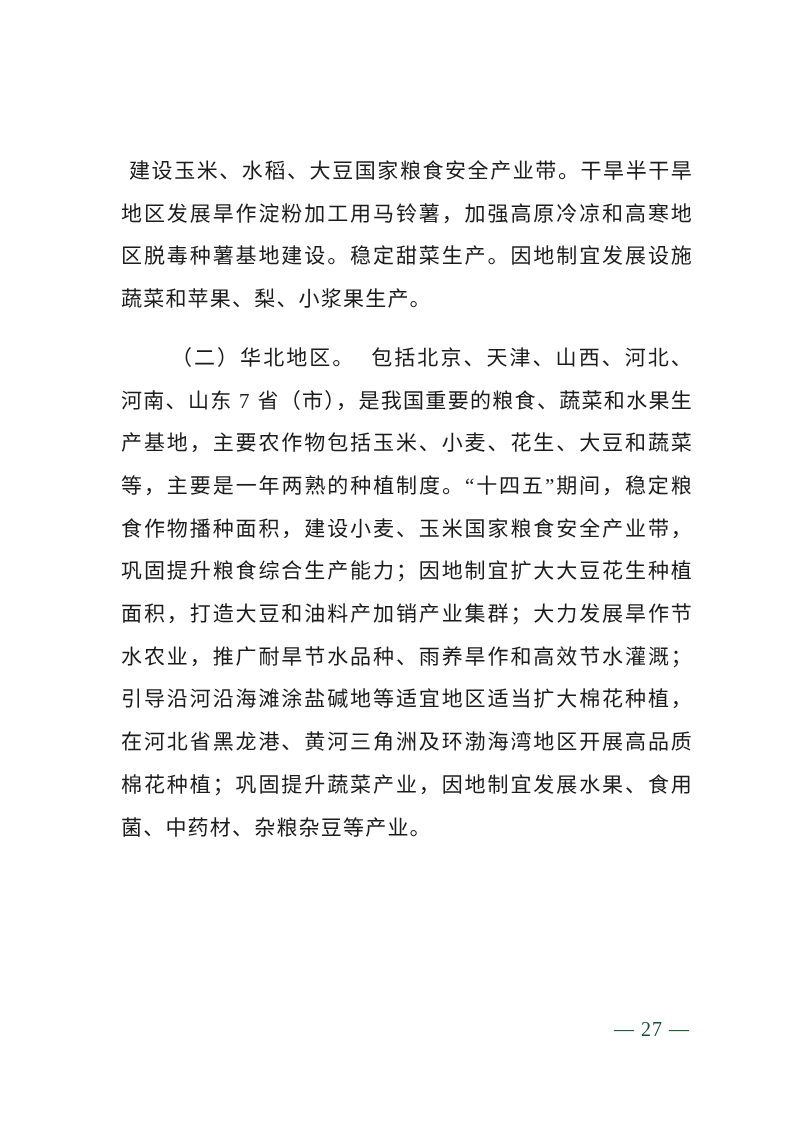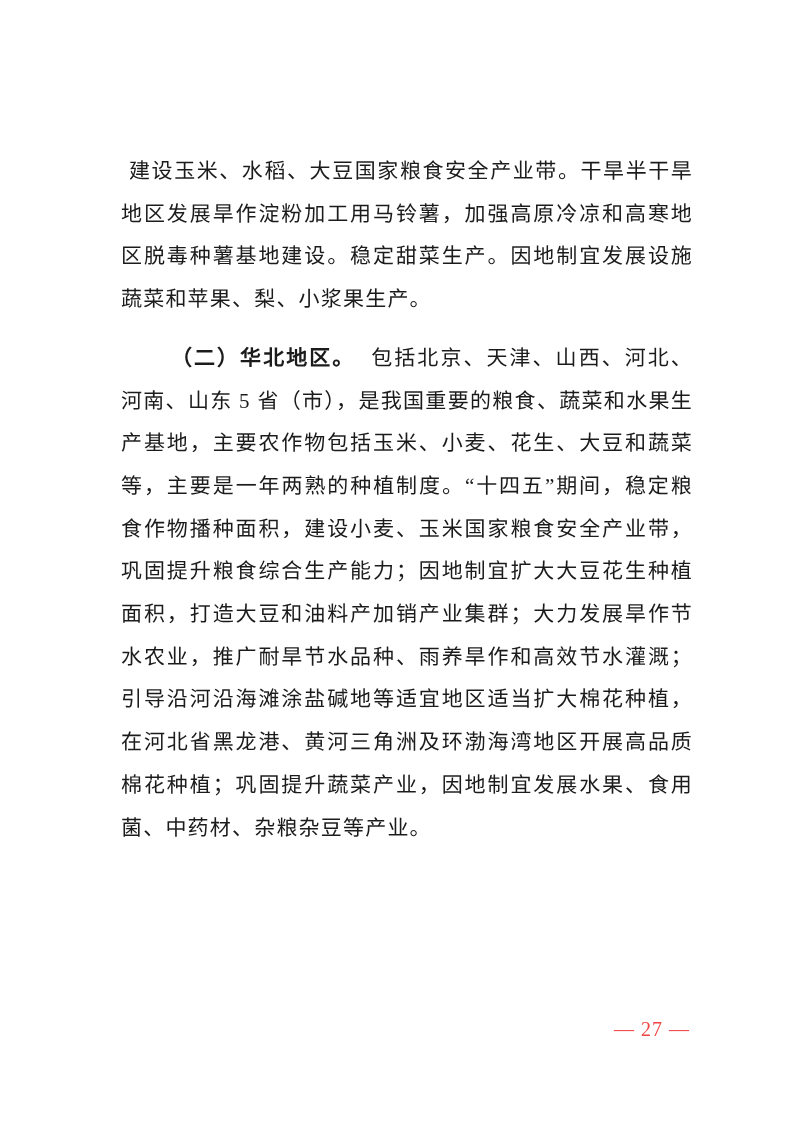--- a/index.html
+++ b/index.html
@@ -22,40 +22,40 @@
     top:126px;
     width:604px;
     font-size:21px;
     line-height:42.7px;
     text-align:justify;
     text-justify:inter-character;
     letter-spacing:1.2px;
   }
   .para { text-indent:2em; }
   .para.no-indent { text-indent:0; }
-  .lead { font-weight:bold; }
+  .lead { font-weight:normal; }
   .page-number {
     position:absolute;
     left:598px;
     top:1002px;
     font-size:20px;
     letter-spacing:1px;
-    color:#ef4444;
+    color:#14532d;
     white-space:pre;
   }
 </style>
 </head>
 <body>
 
 <div class="page">
 
   <div class="doc">
 
     <p class="para no-indent"><span>建设玉米、水稻、大豆国家粮食安全产业带。干旱半干旱地区发展旱作淀粉加工用马铃薯，加强高原冷凉和高寒地区脱毒种薯基地建设。稳定甜菜生产。因地制宜发展设施蔬菜和苹果、梨、小浆果生产。</span></p>
 
-    <p class="para"><span class="lead">（二）华北地区。</span><span>包括北京、天津、山西、河北、河南、山东 5 省（市），是我国重要的粮食、蔬菜和水果生产基地，主要农作物包括玉米、小麦、花生、大豆和蔬菜等，主要是一年两熟的种植制度。“十四五”期间，稳定粮食作物播种面积，建设小麦、玉米国家粮食安全产业带，巩固提升粮食综合生产能力；因地制宜扩大大豆花生种植面积，打造大豆和油料产加销产业集群；大力发展旱作节水农业，推广耐旱节水品种、雨养旱作和高效节水灌溉；引导沿河沿海滩涂盐碱地等适宜地区适当扩大棉花种植，在河北省黑龙港、黄河三角洲及环渤海湾地区开展高品质棉花种植；巩固提升蔬菜产业，因地制宜发展水果、食用菌、中药材、杂粮杂豆等产业。</span></p>
+    <p class="para"><span class="lead">（二）华北地区。</span><span>包括北京、天津、山西、河北、河南、山东 7 省（市），是我国重要的粮食、蔬菜和水果生产基地，主要农作物包括玉米、小麦、花生、大豆和蔬菜等，主要是一年两熟的种植制度。“十四五”期间，稳定粮食作物播种面积，建设小麦、玉米国家粮食安全产业带，巩固提升粮食综合生产能力；因地制宜扩大大豆花生种植面积，打造大豆和油料产加销产业集群；大力发展旱作节水农业，推广耐旱节水品种、雨养旱作和高效节水灌溉；引导沿河沿海滩涂盐碱地等适宜地区适当扩大棉花种植，在河北省黑龙港、黄河三角洲及环渤海湾地区开展高品质棉花种植；巩固提升蔬菜产业，因地制宜发展水果、食用菌、中药材、杂粮杂豆等产业。</span></p>
 
 
   </div>
 
   <div class="page-number">— 27 —</div>
 
 </div>
 
 </body></html>

